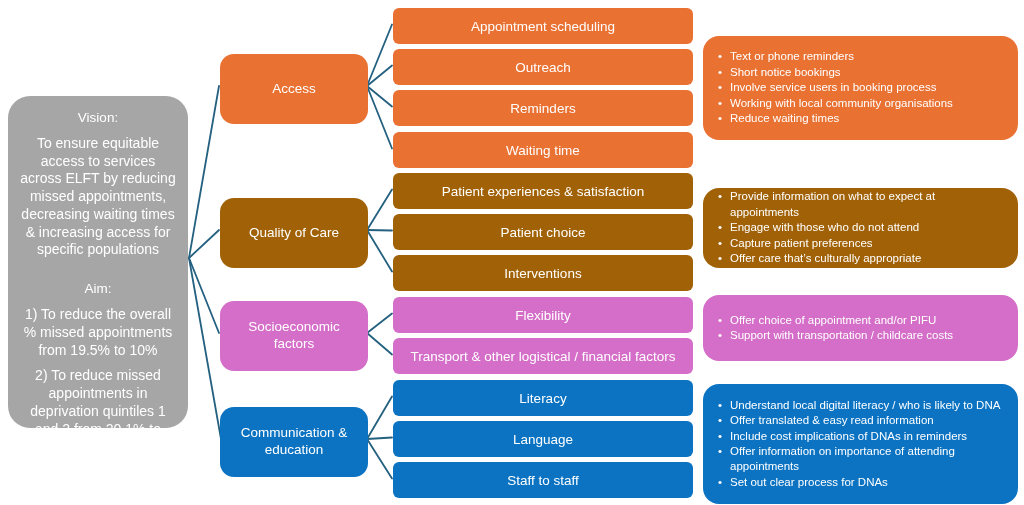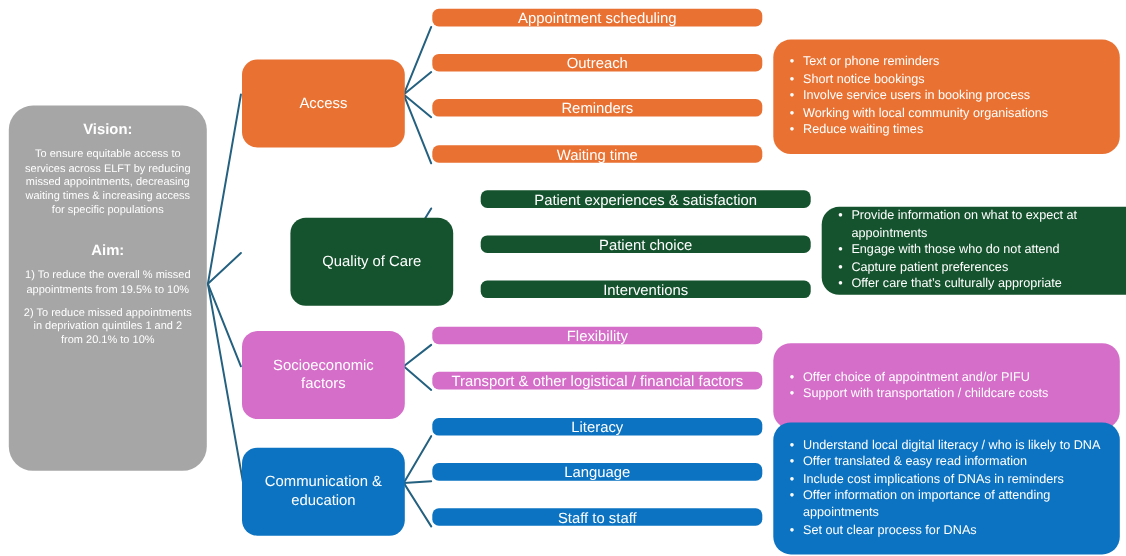--- a/index.html
+++ b/index.html
@@ -12,51 +12,51 @@
   }
   .connectors{position:absolute;left:0;top:0;width:1024px;height:505px;}
   .connectors line{stroke:#24607F;stroke-width:1.8;stroke-linecap:round;}
 
   .vision{
     position:absolute;left:8px;top:96px;width:180px;height:332px;
     background:#A6A6A6;border-radius:22px;color:#fff;text-align:center;
     box-sizing:border-box;padding:10px 12px;
     display:flex;flex-direction:column;justify-content:flex-start;
   }
-  .vb-head{font-size:13.5px;font-weight:bold;line-height:1.25;margin-top:4px;}
-  .vb-text{font-size:10px;line-height:1.27;margin-top:8px;}
+  .vb-head{font-size:13.5px;font-weight:normal;line-height:1.25;margin-top:4px;}
+  .vb-text{font-size:14px;line-height:1.27;margin-top:8px;}
   .vb-aimhead{margin-top:22px;}
 
   .cat{
-    position:absolute;left:220px;width:148px;height:80px;
+    position:absolute;left:220px;width:148px;height:70px;
     border-radius:14px;color:#fff;font-size:13.5px;line-height:1.25;
     display:flex;align-items:center;justify-content:center;text-align:center;
     box-sizing:border-box;padding:0 12px;
   }
   .driver{
-    position:absolute;left:393px;width:300px;height:16px;
+    position:absolute;left:393px;width:300px;height:36px;
     border-radius:6px;color:#fff;font-size:13.5px;
     display:flex;align-items:center;justify-content:center;text-align:center;
     box-sizing:border-box;padding:0 0;
   }
   .ideas{
     position:absolute;left:703px;width:315px;
     border-radius:16px;color:#fff;
     box-sizing:border-box;padding:6px 12px;
     display:flex;flex-direction:column;justify-content:center;
   }
   .ideas ul{margin:0;padding:0;list-style:none;}
   .ideas li{
     font-size:11.5px;line-height:1.34;position:relative;
     padding-left:15px;font-weight:normal;
   }
   .ideas li::before{content:"\2022";position:absolute;left:3px;}
 
   .orange{background:#E97132;}
-  .green{background:#14532d;margin-left:44px;}
+  .green{background:#a16207;}
   .pink{background:#D46EC8;}
   .blue{background:#0B73C2;}
 </style>
 </head>
 <body>
 
 <div class="canvas">
 
   <svg class="connectors" viewBox="0 0 1024 505">
     <line x1="189" y1="258" x2="219" y2="86"></line>
@@ -122,21 +122,21 @@
 
   <div class="ideas green" style="top:188px;height:80px">
     <ul>
       <li>Provide information on what to expect at appointments</li>
       <li>Engage with those who do not attend</li>
       <li>Capture patient preferences</li>
       <li>Offer care that’s culturally appropriate</li>
     </ul>
   </div>
 
-  <div class="ideas pink" style="top:312px;height:78px">
+  <div class="ideas pink" style="top:295px;height:66px">
     <ul>
       <li>Offer choice of appointment and/or PIFU</li>
       <li>Support with transportation / childcare costs</li>
     </ul>
   </div>
 
   <div class="ideas blue" style="top:384px;height:120px">
     <ul>
       <li>Understand local digital literacy / who is likely to DNA</li>
       <li>Offer translated &amp; easy read information</li>

